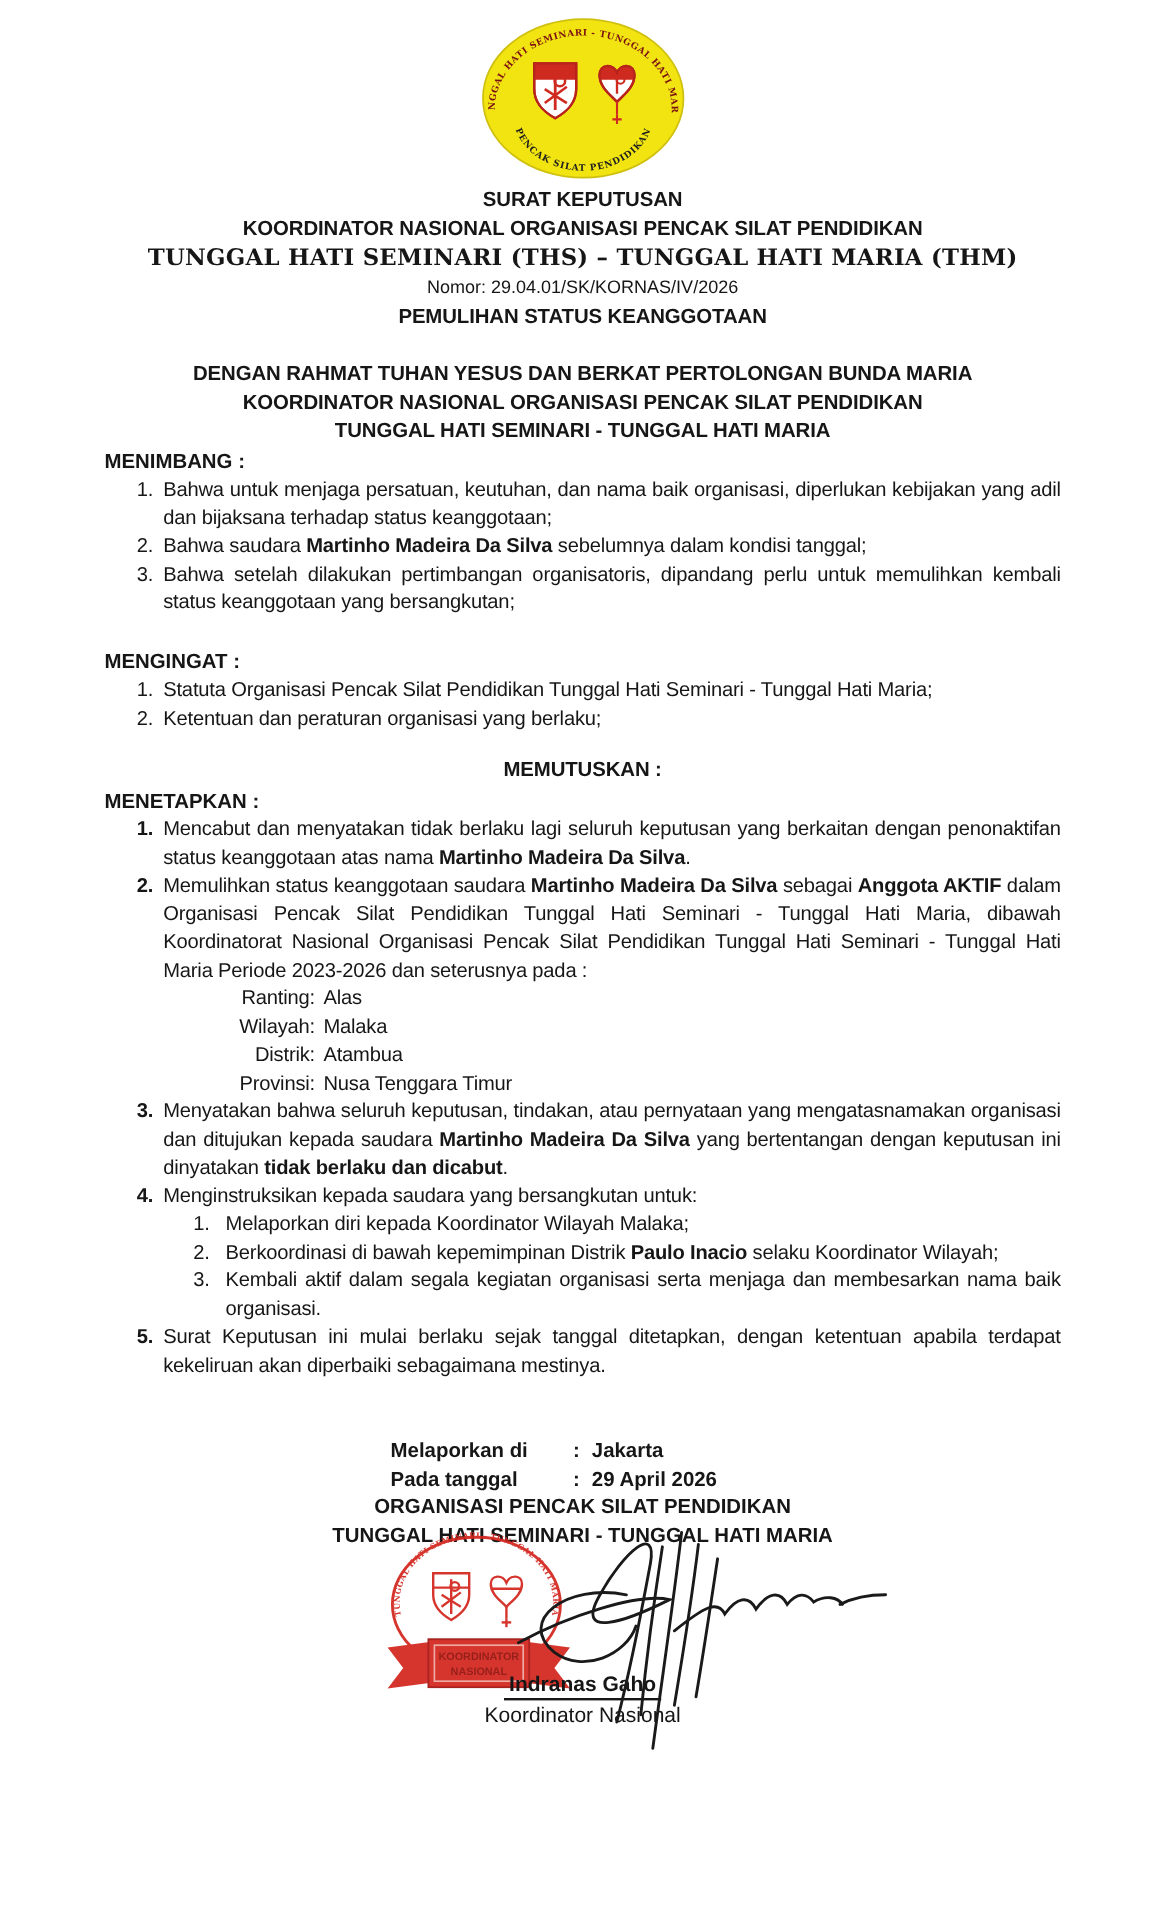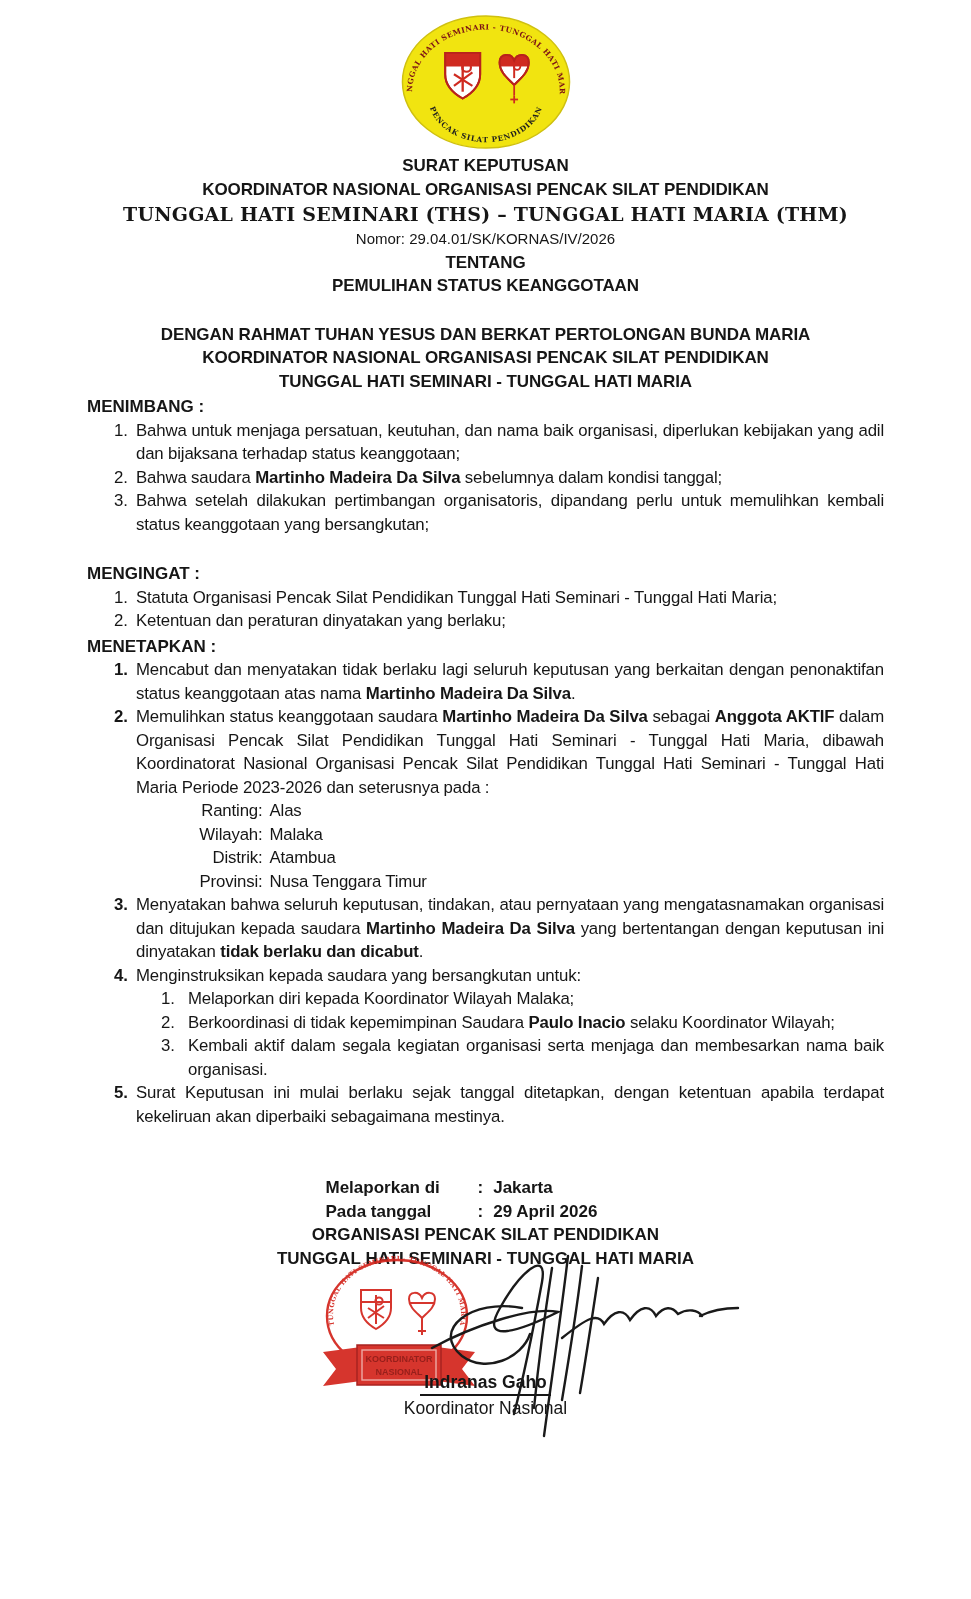--- a/index.html
+++ b/index.html
@@ -84,21 +84,20 @@
           <line x1="115" y1="88" x2="123" y2="88" stroke="#cf2a20" stroke-width="1.8"></line>
           <line x1="119" y1="84" x2="119" y2="92" stroke="#cf2a20" stroke-width="1.8"></line>
         </g>
       </svg>
     </div>
 
     <div class="center hb">SURAT KEPUTUSAN</div>
     <div class="center hb">KOORDINATOR NASIONAL ORGANISASI PENCAK SILAT PENDIDIKAN</div>
     <div class="center ths-title">TUNGGAL HATI SEMINARI (THS) – TUNGGAL HATI MARIA (THM)</div>
     <div class="center nomor">Nomor: 29.04.01/SK/KORNAS/IV/2026</div>
-    <div class="center hb">TENTANG</div>
     <div class="center hb">PEMULIHAN STATUS KEANGGOTAAN</div>
 
     <div class="preamble">
       <div class="center hb">DENGAN RAHMAT TUHAN YESUS DAN BERKAT PERTOLONGAN BUNDA MARIA</div>
       <div class="center hb">KOORDINATOR NASIONAL ORGANISASI PENCAK SILAT PENDIDIKAN</div>
       <div class="center hb">TUNGGAL HATI SEMINARI - TUNGGAL HATI MARIA</div>
     </div>
 
     <div class="section-label">MENIMBANG :</div>
     <div class="body-list">
@@ -117,24 +116,25 @@
       </div>
 
     <div class="section-label mt-lg">MENGINGAT :</div>
     <div class="body-list">
         <div class="li">
           <span class="num">1.</span>
           <div class="txt"><span>Statuta Organisasi Pencak Silat Pendidikan Tunggal Hati Seminari - Tunggal Hati Maria;</span></div>
         </div>
         <div class="li">
           <span class="num">2.</span>
-          <div class="txt"><span>Ketentuan dan peraturan dinyatakan yang berlaku;</span></div>
-        </div>
-      </div>
-
+          <div class="txt"><span>Ketentuan dan peraturan organisasi yang berlaku;</span></div>
+        </div>
+      </div>
+
+    <div class="center hb mt-md">MEMUTUSKAN :</div>
 
     <div class="section-label">MENETAPKAN :</div>
     <div class="body-list">
         <div class="li">
           <span class="num b">1.</span>
           <div class="txt"><span>Mencabut dan menyatakan tidak berlaku lagi seluruh keputusan yang berkaitan dengan penonaktifan status keanggotaan atas nama </span><span class="b">Martinho Madeira Da Silva</span><span>.</span></div>
         </div>
         <div class="li">
           <span class="num b">2.</span>
           <div class="txt"><span>Memulihkan status keanggotaan saudara </span><span class="b">Martinho Madeira Da Silva</span><span> sebagai </span><span class="b">Anggota AKTIF</span><span> dalam Organisasi Pencak Silat Pendidikan Tunggal Hati Seminari - Tunggal Hati Maria, dibawah Koordinatorat Nasional Organisasi Pencak Silat Pendidikan Tunggal Hati Seminari - Tunggal Hati Maria Periode 2023-2026 dan seterusnya pada :</span><div class="details">
@@ -166,21 +166,21 @@
         </div>
         <div class="li">
           <span class="num b">4.</span>
           <div class="txt"><span>Menginstruksikan kepada saudara yang bersangkutan untuk:</span><div class="sublist">
               <div class="li">
                 <span class="num">1.</span>
                 <div class="txt"><span>Melaporkan diri kepada Koordinator Wilayah Malaka;</span></div>
               </div>
               <div class="li">
                 <span class="num">2.</span>
-                <div class="txt"><span>Berkoordinasi di tidak kepemimpinan Saudara </span><span class="b">Paulo Inacio</span><span> selaku Koordinator Wilayah;</span></div>
+                <div class="txt"><span>Berkoordinasi di bawah kepemimpinan Distrik </span><span class="b">Paulo Inacio</span><span> selaku Koordinator Wilayah;</span></div>
               </div>
               <div class="li">
                 <span class="num">3.</span>
                 <div class="txt"><span>Kembali aktif dalam segala kegiatan organisasi serta menjaga dan membesarkan nama baik organisasi.</span></div>
               </div>
             </div></div>
         </div>
         <div class="li">
           <span class="num b">5.</span>
           <div class="txt"><span>Surat Keputusan ini mulai berlaku sejak tanggal ditetapkan, dengan ketentuan apabila terdapat kekeliruan akan diperbaiki sebagaimana mestinya.</span></div>

